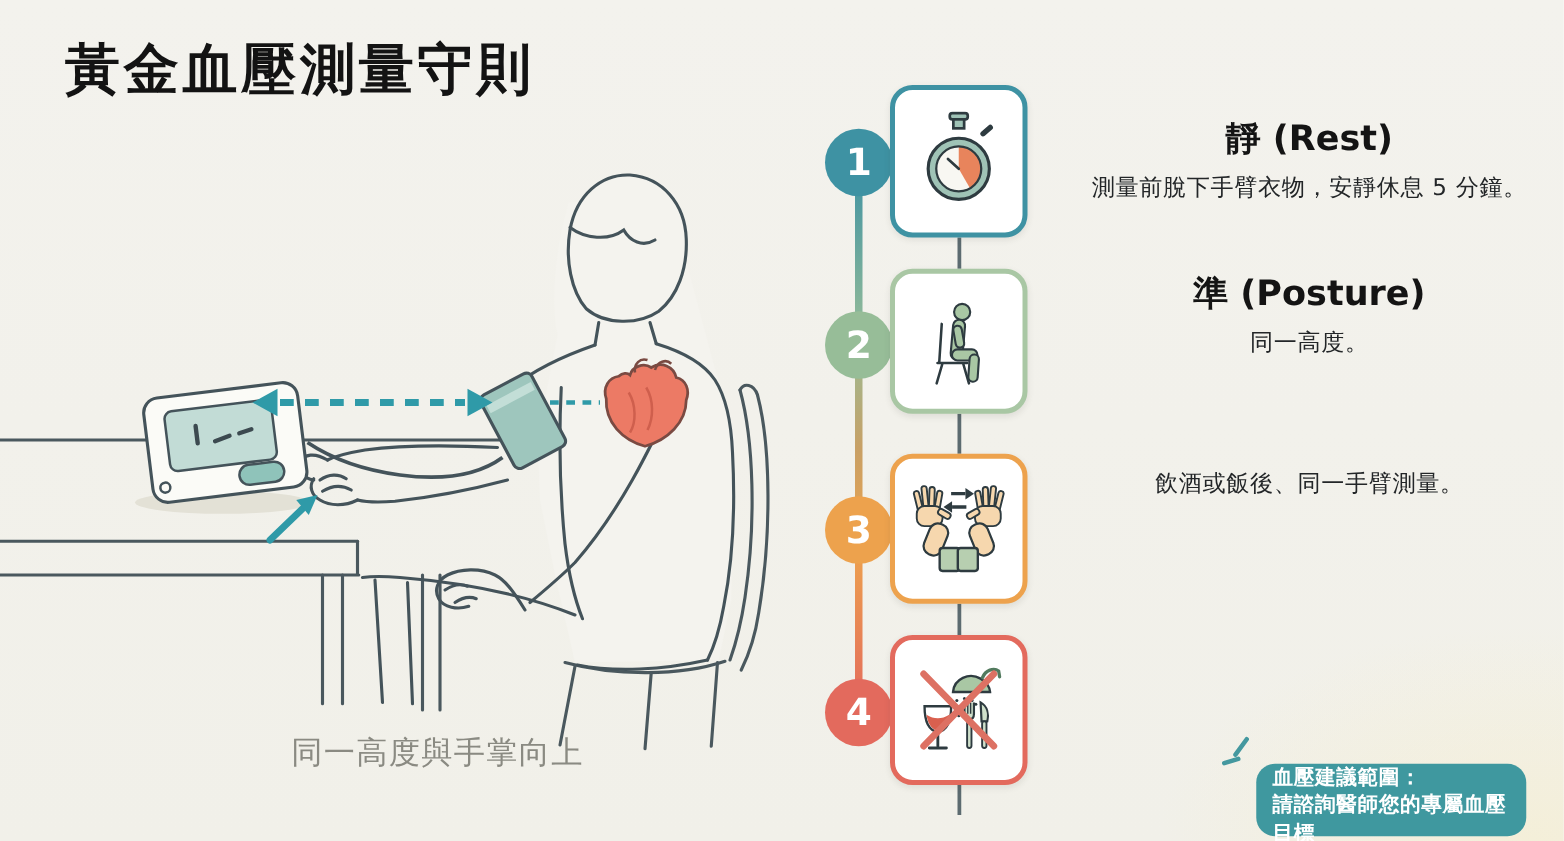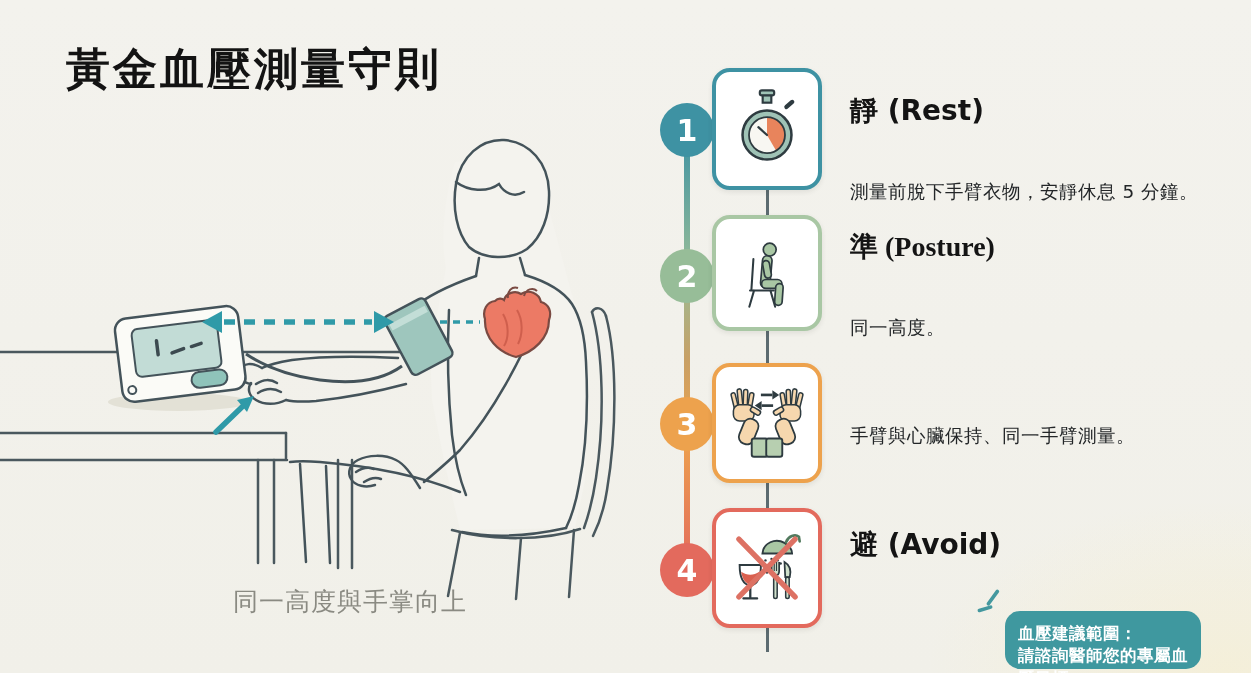--- a/index.html
+++ b/index.html
@@ -5,21 +5,21 @@
   html,body{margin:0;padding:0;}
   .canvas{
     position:relative; width:1251px; height:673px; overflow:hidden;
     background:linear-gradient(180deg,#f3f2ed 0%,#f1f0e9 100%);
     font-family:"DejaVu Sans","Liberation Sans",sans-serif;
     color:#1b1b1b;
   }
   .corner-tint{position:absolute; right:0; bottom:0; width:320px; height:170px;
     background:radial-gradient(ellipse at 92% 100%, rgba(246,238,206,.6), rgba(246,238,206,0) 72%);
     pointer-events:none;}
-  .title{position:absolute; left:48px; top:22px; margin:18px;
+  .title{position:absolute; left:48px; top:22px; margin:4px;
     font-size:44px; font-weight:900; letter-spacing:3px; color:#131313;}
   .illo{position:absolute; left:0; top:100px; width:660px; height:560px;}
   .caption{position:absolute; left:233px; top:585px; font-size:25px; color:#8a8a82; letter-spacing:1px;}
 
   .timeline{position:absolute; left:684px; top:132px; width:6px; height:436px; border-radius:3px;
     background:linear-gradient(180deg,#3e92a3 0%,#97bd98 32%,#c8a065 52%,#eda24d 70%,#e36a5d 100%);}
   .num{position:absolute; left:660px; width:54px; height:54px; border-radius:50%;
     display:flex; align-items:center; justify-content:center;
     color:#fff; font-size:30px; font-weight:800;}
   .num1{top:103px; background:#3e92a3;}
@@ -35,27 +35,27 @@
   .ibox2{top:215px; height:116px; border:4px solid #a9c7a4;}
   .ibox3{top:363px; height:120px; border:4px solid #eda24d;}
   .ibox4{top:508px; height:120px; border:4px solid #e36a5d;}
 
   .conn{position:absolute; left:766px; width:2.5px; background:#5c6b70;}
   .conn1{top:190px; height:25px;}
   .conn2{top:331px; height:32px;}
   .conn3{top:483px; height:25px;}
   .conn4{top:628px; height:24px;}
 
-  .stext{position:absolute; left:850px; width:395px;}
-  .stext1{top:92px;} .stext2{top:228px;font-family:Liberation Serif, serif;} .stext3{top:374px;} .stext4{top:526px;}
+  .stext{position:absolute; left:850px; width:395px;text-align:center;}
+  .stext1{top:92px;} .stext2{top:216px;} .stext3{top:374px;} .stext4{top:526px;}
   .stitle{font-size:28px; font-weight:800; color:#141414; margin:0 0 7px 0;}
-  .sline{font-size:18.5px; color:#232628; line-height:1.55; letter-spacing:.5px;margin-top:48px;}
-
-  .badge{position:absolute; left:1005px; top:611px; width:196px; height:58px; box-sizing:border-box;
-    background:#3f989f; border-radius:15px; padding:12px 13px;
+  .sline{font-size:18.5px; color:#232628; line-height:1.55; letter-spacing:.5px;}
+
+  .badge{position:absolute; left:1005px; top:611px; width:216px; height:58px; box-sizing:border-box;
+    background:#3f989f; border-radius:15px; padding:0 13px;
     color:#fff; font-weight:700; font-size:16.5px; line-height:1.35; letter-spacing:.5px;}
   .sparkle{position:absolute; left:976px; top:588px; width:27px; height:27px;}
 </style>
 </head>
 <body>
 
 <div class="canvas">
 
   <div class="corner-tint"></div>
 
@@ -218,24 +218,23 @@
 
   <div class="stext stext1">
     <p class="stitle">靜 (Rest)</p>
     <div class="sline">測量前脫下手臂衣物，安靜休息 5 分鐘。</div>
   </div>
   <div class="stext stext2">
     <p class="stitle">準 (Posture)</p>
     <div class="sline">同一高度。</div>
   </div>
   <div class="stext stext3">
-    <div class="sline">手臂與心臟保持、同一手臂測量。</div>
+    <div class="sline">飲酒或飯後、同一手臂測量。</div>
   </div>
   <div class="stext stext4">
-    <p class="stitle">避 (Avoid)</p>
   </div>
 
   <svg class="sparkle" viewBox="0 0 24 24">
     <path d="M11,14 L19,3 M3,20 L13,17" stroke="#44989f" stroke-width="3.2" stroke-linecap="round" fill="none"></path>
   </svg>
 
   <div class="badge">
     <div>血壓建議範圍：</div>
     <div>請諮詢醫師您的專屬血壓目標</div>
   </div>

